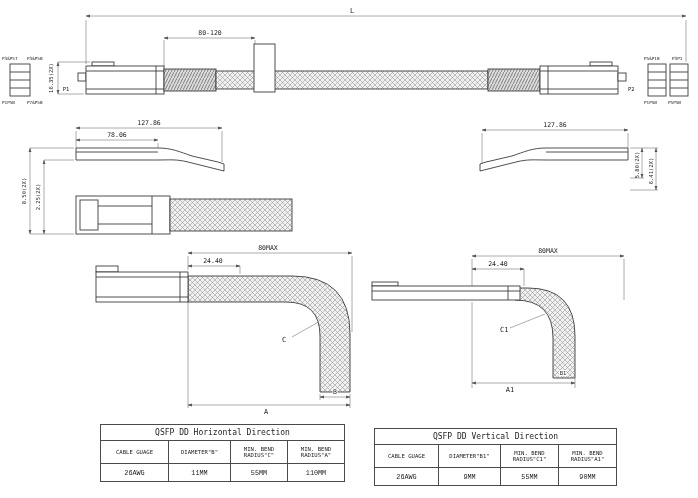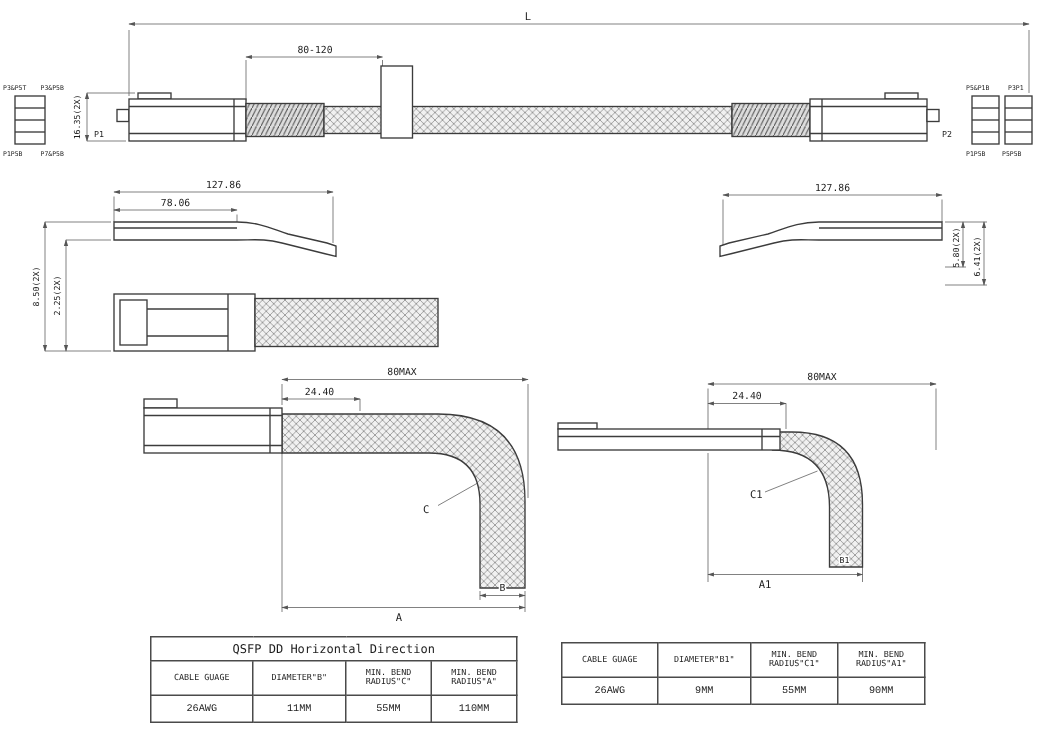--- a/index.html
+++ b/index.html
@@ -237,20 +237,23 @@
     </table>
 
   <table class="spec" style="left:374px;top:428px;">
     <colgroup>
         <col style="width:64px">
         <col style="width:62px">
         <col style="width:58px">
         <col style="width:58px">
       </colgroup>
     <tbody>
+        <tr>
+          <td colspan="4" class="title">QSFP DD Vertical Direction</td>
+        </tr>
     <tr class="hdr">
       <td>CABLE GUAGE</td>
       <td>DIAMETER"B1"</td>
       <td>MIN. BEND RADIUS"C1"</td>
       <td>MIN. BEND RADIUS"A1"</td>
     </tr>
     <tr class="data">
       <td>26AWG</td>
       <td>9MM</td>
       <td>55MM</td>

